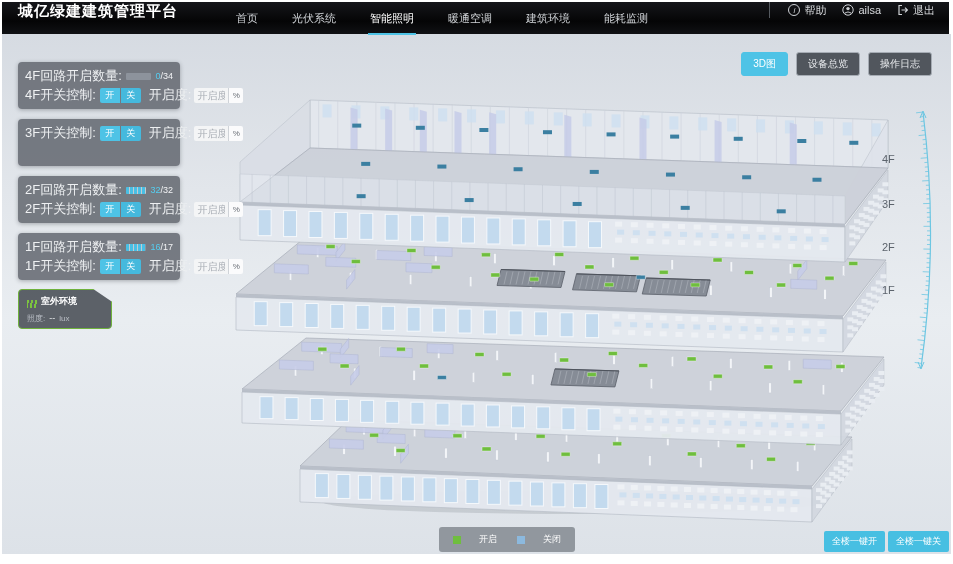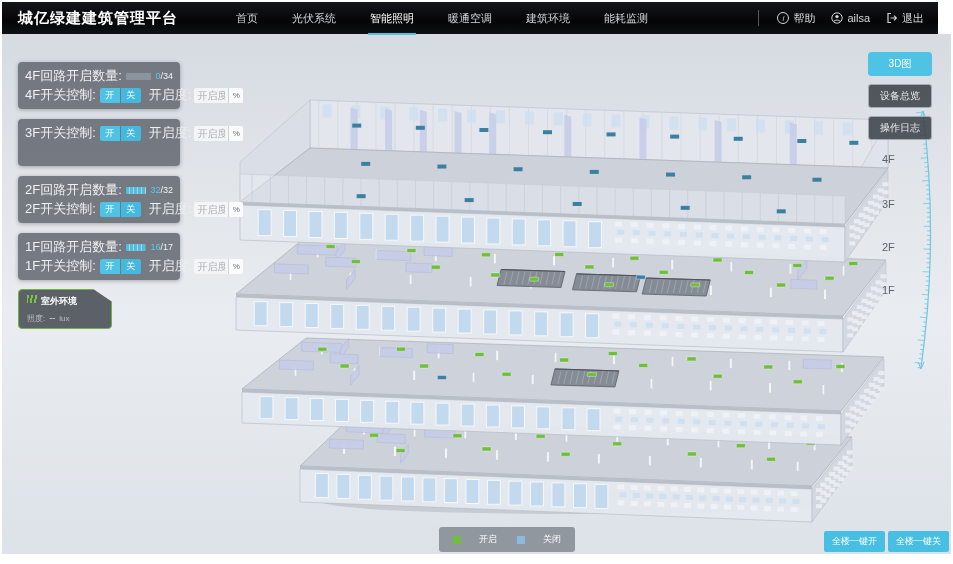--- a/index.html
+++ b/index.html
@@ -1,22 +1,22 @@
 <!DOCTYPE html>
 <html><head>
 <meta charset="utf-8">
 <style>
   * { margin:0; padding:0; box-sizing:border-box; }
   html,body { background:#fff; font-family:"Liberation Sans","DejaVu Sans",sans-serif; }
   .screen { position:relative; width:953px; height:564px; background:#fff; overflow:hidden; }
 
   
-  .topbar { position:absolute; left:2px; top:2px; right:15px; height:32px;
+  .topbar { position:absolute; left:2px; top:2px; right:4px; height:32px;
     background:linear-gradient(180deg,#15161a,#050506 60%,#101114);
-    display:flex; align-items:center; color:#ddd; z-index:30; }
+    display:flex; align-items:flex-start; color:#ddd; z-index:30; }
   .app-title { font-size:15px; font-weight:bold; color:#fff; letter-spacing:1px; margin-left:16px; white-space:nowrap; }
   .main-nav { display:flex; margin-left:56px; gap:30px; height:100%; align-items:center; }
   .nav-item { font-size:11px; color:#cfd2d6; cursor:pointer; padding:9px 2px 7px 2px; border-bottom:2px solid transparent; white-space:nowrap; }
   .nav-item.active { color:#fff; border-bottom:2px solid #4ec3e6; }
   .header-right { margin-left:auto; display:flex; align-items:center; gap:16px; margin-right:14px; font-size:11px; }
   .header-divider { width:1px; height:16px; background:#555a60; margin-right:2px; }
   .h-item { display:flex; align-items:center; gap:4px; color:#d8dadd; cursor:pointer; white-space:nowrap; }
   .circle-icon { display:inline-flex; align-items:center; justify-content:center;
     width:12px; height:12px; border:1px solid #cfd2d6; border-radius:50%; font-size:8px; font-style:italic; color:#cfd2d6; }
 
@@ -48,29 +48,29 @@
     font-size:10px; padding:0 3px; color:#555; }
   .dim-input::placeholder { color:#a8adb4; }
   .pct-btn { width:15px; height:15px; border:none; border-left:1px solid #cfd3d8; border-radius:0 2px 2px 0;
     background:#fbfbfc; color:#6a6f76; font-size:8px; cursor:pointer; padding:0; }
 
   
   .outdoor-panel { position:absolute; left:18px; top:289px; width:94px; height:40px; z-index:20;
     background:rgba(72,77,84,0.88); border:1px solid #6fb23c; border-radius:4px;
     clip-path:polygon(0 0,80% 0,100% 32%,100% 100%,0 100%);
     padding:5px 8px; color:#fff; }
-  .od-title-row { display:flex; align-items:flex-start; gap:4px; }
+  .od-title-row { display:flex; align-items:flex-end; gap:4px; }
   .od-icon { display:inline-block; width:10px; height:8px;
     background:repeating-linear-gradient(100deg,#7cc43f 0 2px,transparent 2px 4px); }
   .od-title { font-size:9px; font-weight:bold; }
   .od-metric { margin-top:5px; font-size:8px; color:#b9bec5; display:flex; gap:4px; align-items:baseline; }
   .od-val { color:#e8eaec; font-size:9px; }
 
   
-  .view-toolbar { position:absolute; top:52px; right:21px; display:flex; gap:8px; z-index:20;flex-direction:column; }
+  .view-toolbar { position:absolute; top:52px; right:21px; display:flex; gap:8px; z-index:20; }
   .vt-btn { font-size:10px; padding:4px 11px; border-radius:3px; cursor:pointer; white-space:nowrap;
     background:rgba(62,67,74,0.88); color:#e8eaed; border:1px solid #a6acb4; }
   .vt-btn.active { background:#4ec3e6; border:1px solid #4ec3e6; color:#fff; }
 
   
   .floor-label { position:absolute; left:882px; width:22px; text-align:left; z-index:20;
     font-size:11px; color:#5c636c; cursor:pointer; }
 
   
   .legend { position:absolute; left:439px; top:527px; z-index:20; display:flex; gap:20px; align-items:center;

